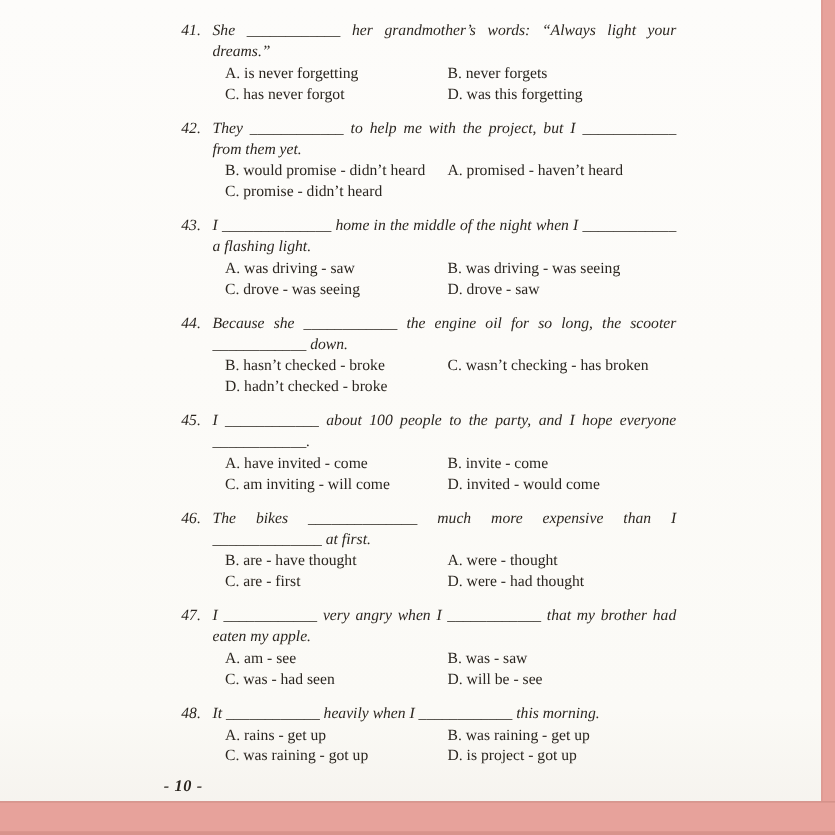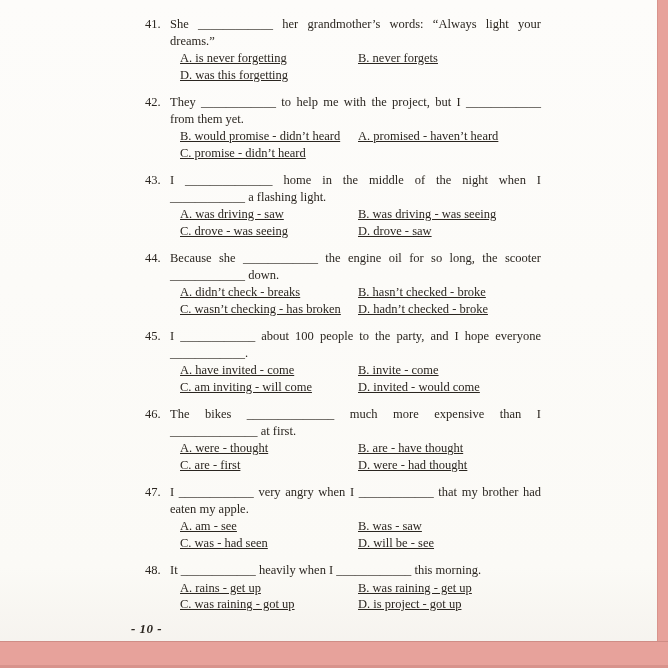--- a/index.html
+++ b/index.html
@@ -33,30 +33,29 @@
   }
   .content {
     position: absolute;
     top: 16px;
     left: 145px;
     width: 396px;
     font-size: 12.5px;
     line-height: 16.5px;
   }
   .question { margin-bottom: 11px; }
-  .q-head { display: flex; }
+  .q-head { display: flex; font-style: italic; }
   .q-num { flex: none; width: 25px; }
   .q-text { flex: 1; text-align: justify; }
   .options {
     margin-left: 35px;
     margin-top: 1px;
     display: grid;
     grid-template-columns: 178px 1fr;
     row-gap: 0;
-    text-decoration: underline;
   }
   .opt { white-space: nowrap; }
   .page-number {
     position: absolute;
     left: 131px;
     bottom: 31px;
     font-weight: bold;
     font-size: 13px;
     letter-spacing: 0.5px;
     font-style: italic;
@@ -70,20 +69,21 @@
 <main class="content">
 
   <section class="question">
     <div class="q-head">
       <span class="q-num">41.</span>
       <span class="q-text">She ____________ her grandmother’s words: “Always light your dreams.”</span>
     </div>
     <div class="options">
       <span class="opt">A. is never forgetting</span>
       <span class="opt">B. never forgets</span>
+      <span class="opt">C. has never forgot</span>
       <span class="opt">D. was this forgetting</span>
     </div>
   </section>
 
   <section class="question">
     <div class="q-head">
       <span class="q-num">42.</span>
       <span class="q-text">They ____________ to help me with the project, but I ____________ from them yet.</span>
     </div>
     <div class="options">
@@ -105,21 +105,20 @@
       <span class="opt">D. drove - saw</span>
     </div>
   </section>
 
   <section class="question">
     <div class="q-head">
       <span class="q-num">44.</span>
       <span class="q-text">Because she ____________ the engine oil for so long, the scooter ____________ down.</span>
     </div>
     <div class="options">
-      <span class="opt">A. didn’t check - breaks</span>
       <span class="opt">B. hasn’t checked - broke</span>
       <span class="opt">C. wasn’t checking - has broken</span>
       <span class="opt">D. hadn’t checked - broke</span>
     </div>
   </section>
 
   <section class="question">
     <div class="q-head">
       <span class="q-num">45.</span>
       <span class="q-text">I ____________ about 100 people to the party, and I hope everyone ____________.</span>
@@ -131,22 +130,22 @@
       <span class="opt">D. invited - would come</span>
     </div>
   </section>
 
   <section class="question">
     <div class="q-head">
       <span class="q-num">46.</span>
       <span class="q-text">The bikes ______________ much more expensive than I ______________ at first.</span>
     </div>
     <div class="options">
+      <span class="opt">B. are - have thought</span>
       <span class="opt">A. were - thought</span>
-      <span class="opt">B. are - have thought</span>
       <span class="opt">C. are - first</span>
       <span class="opt">D. were - had thought</span>
     </div>
   </section>
 
   <section class="question">
     <div class="q-head">
       <span class="q-num">47.</span>
       <span class="q-text">I ____________ very angry when I ____________ that my brother had eaten my apple.</span>
     </div>

